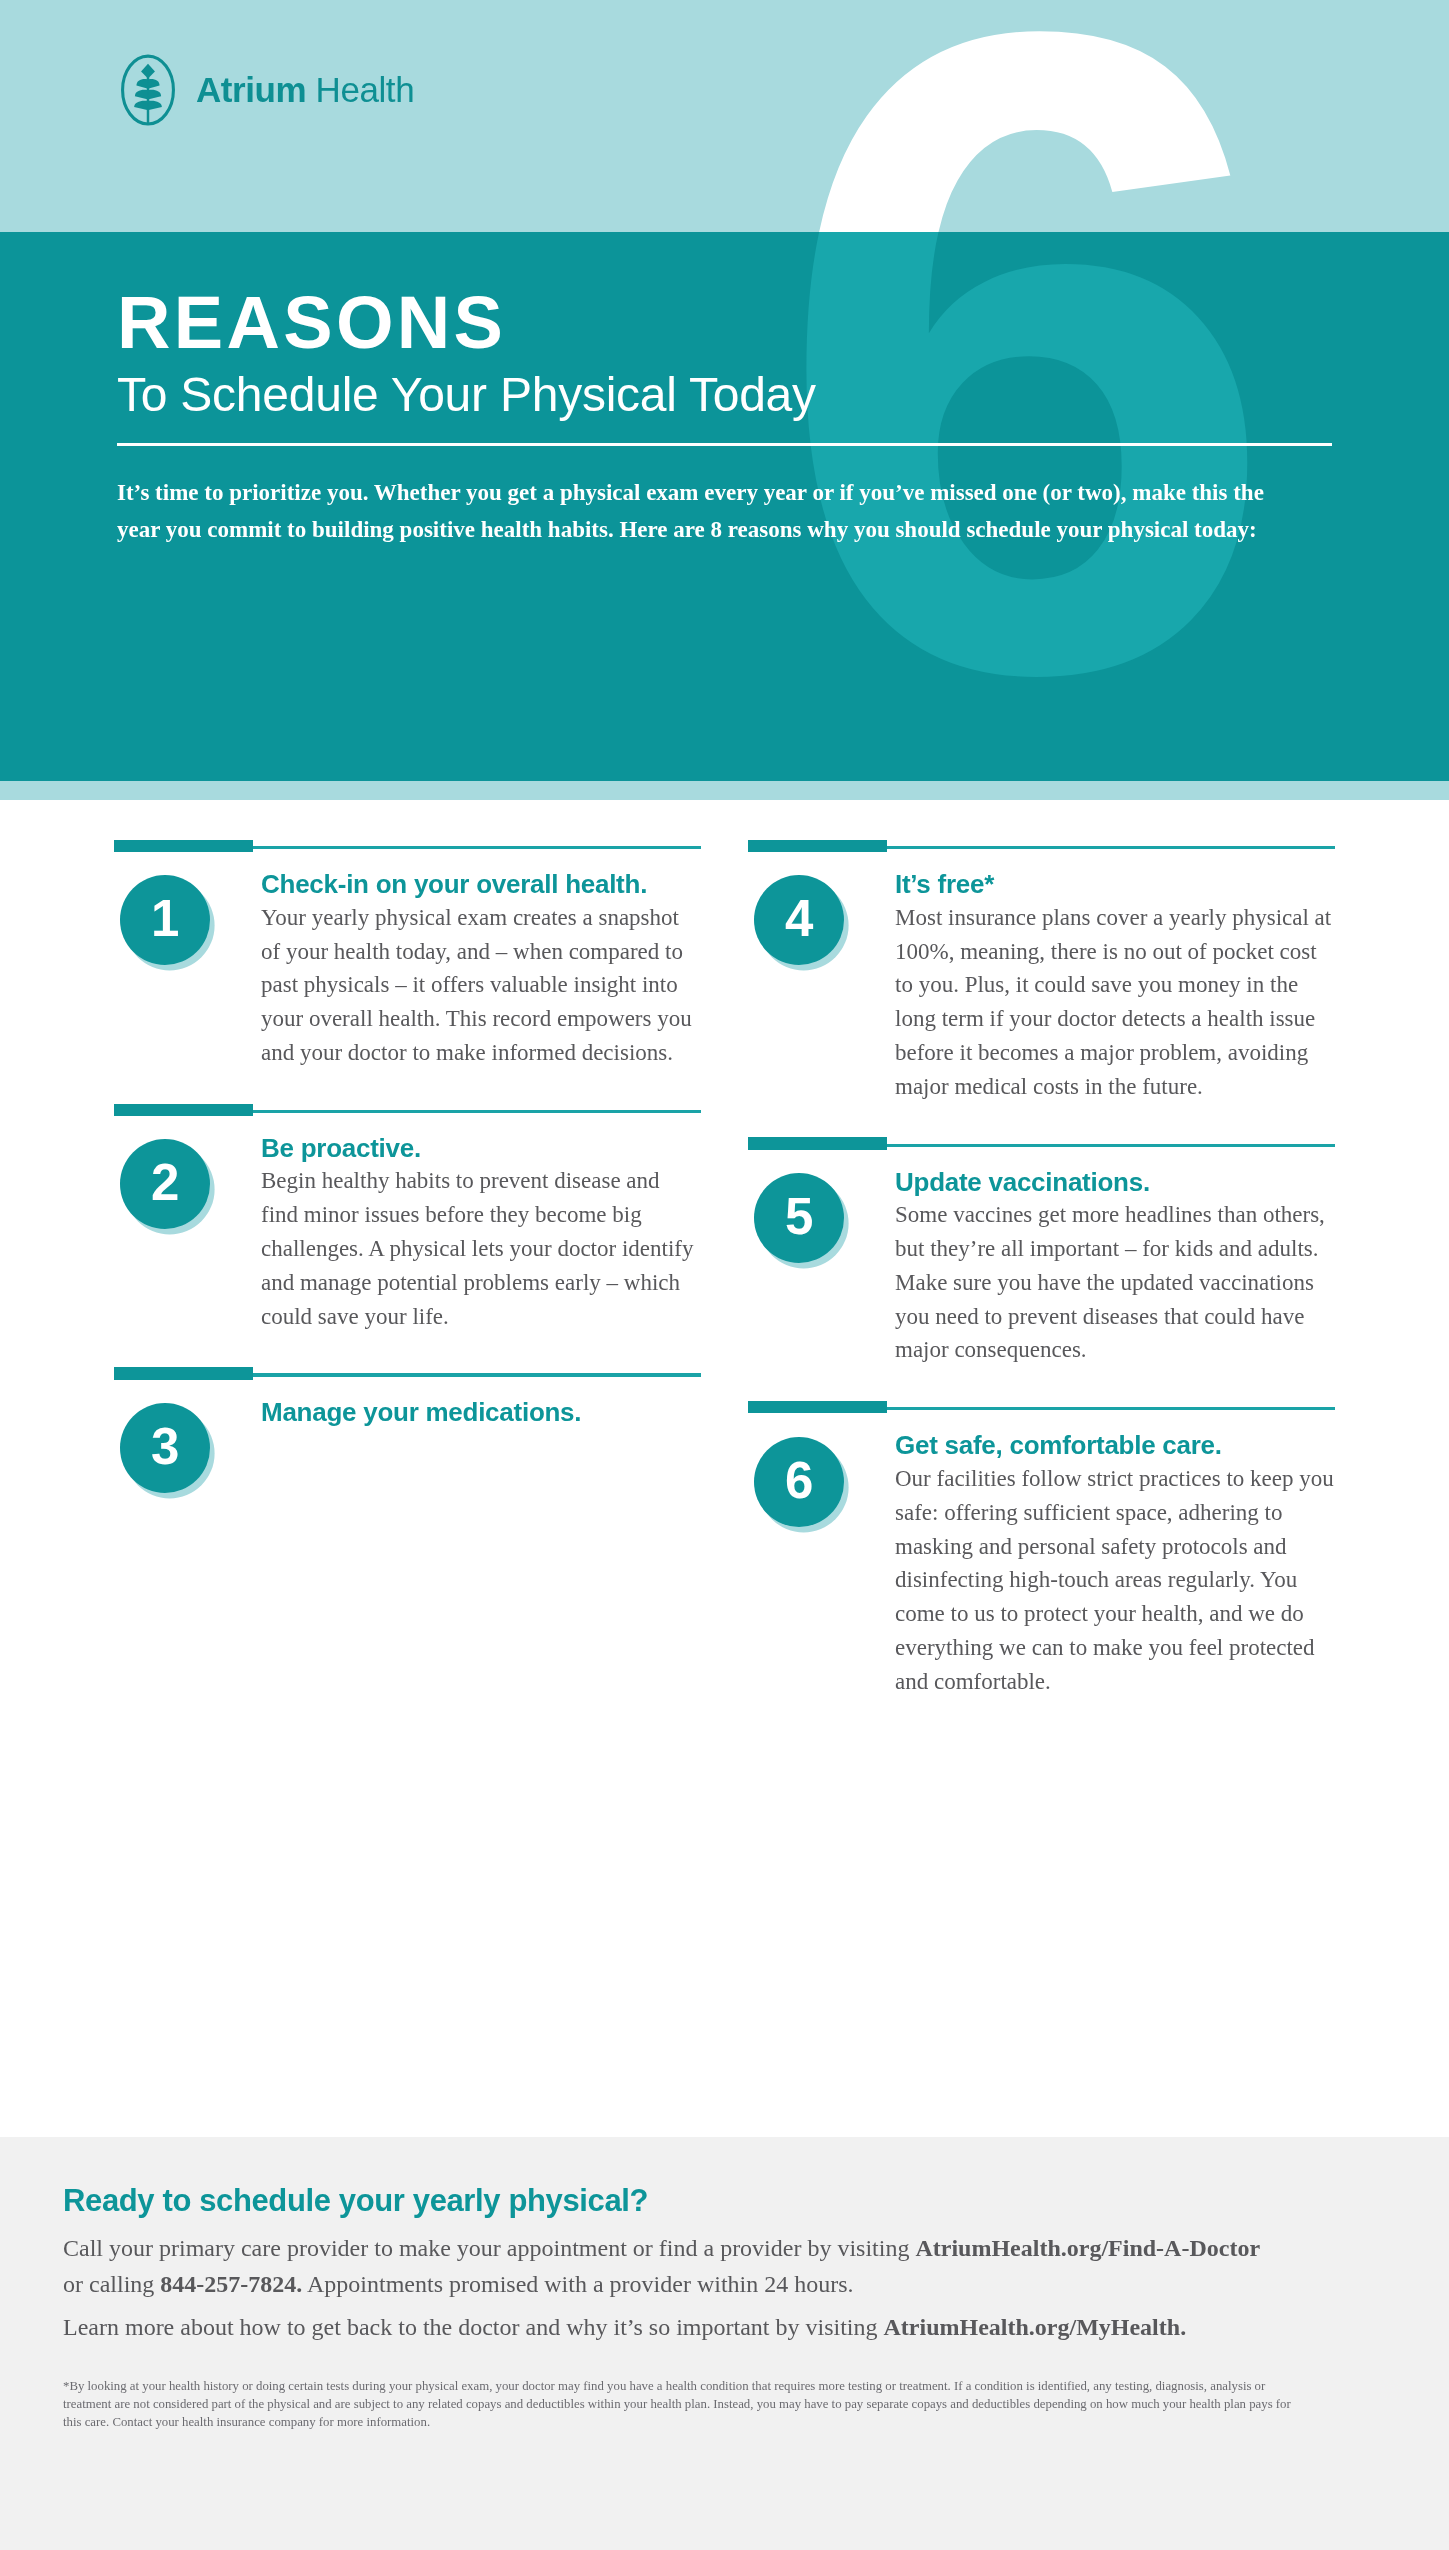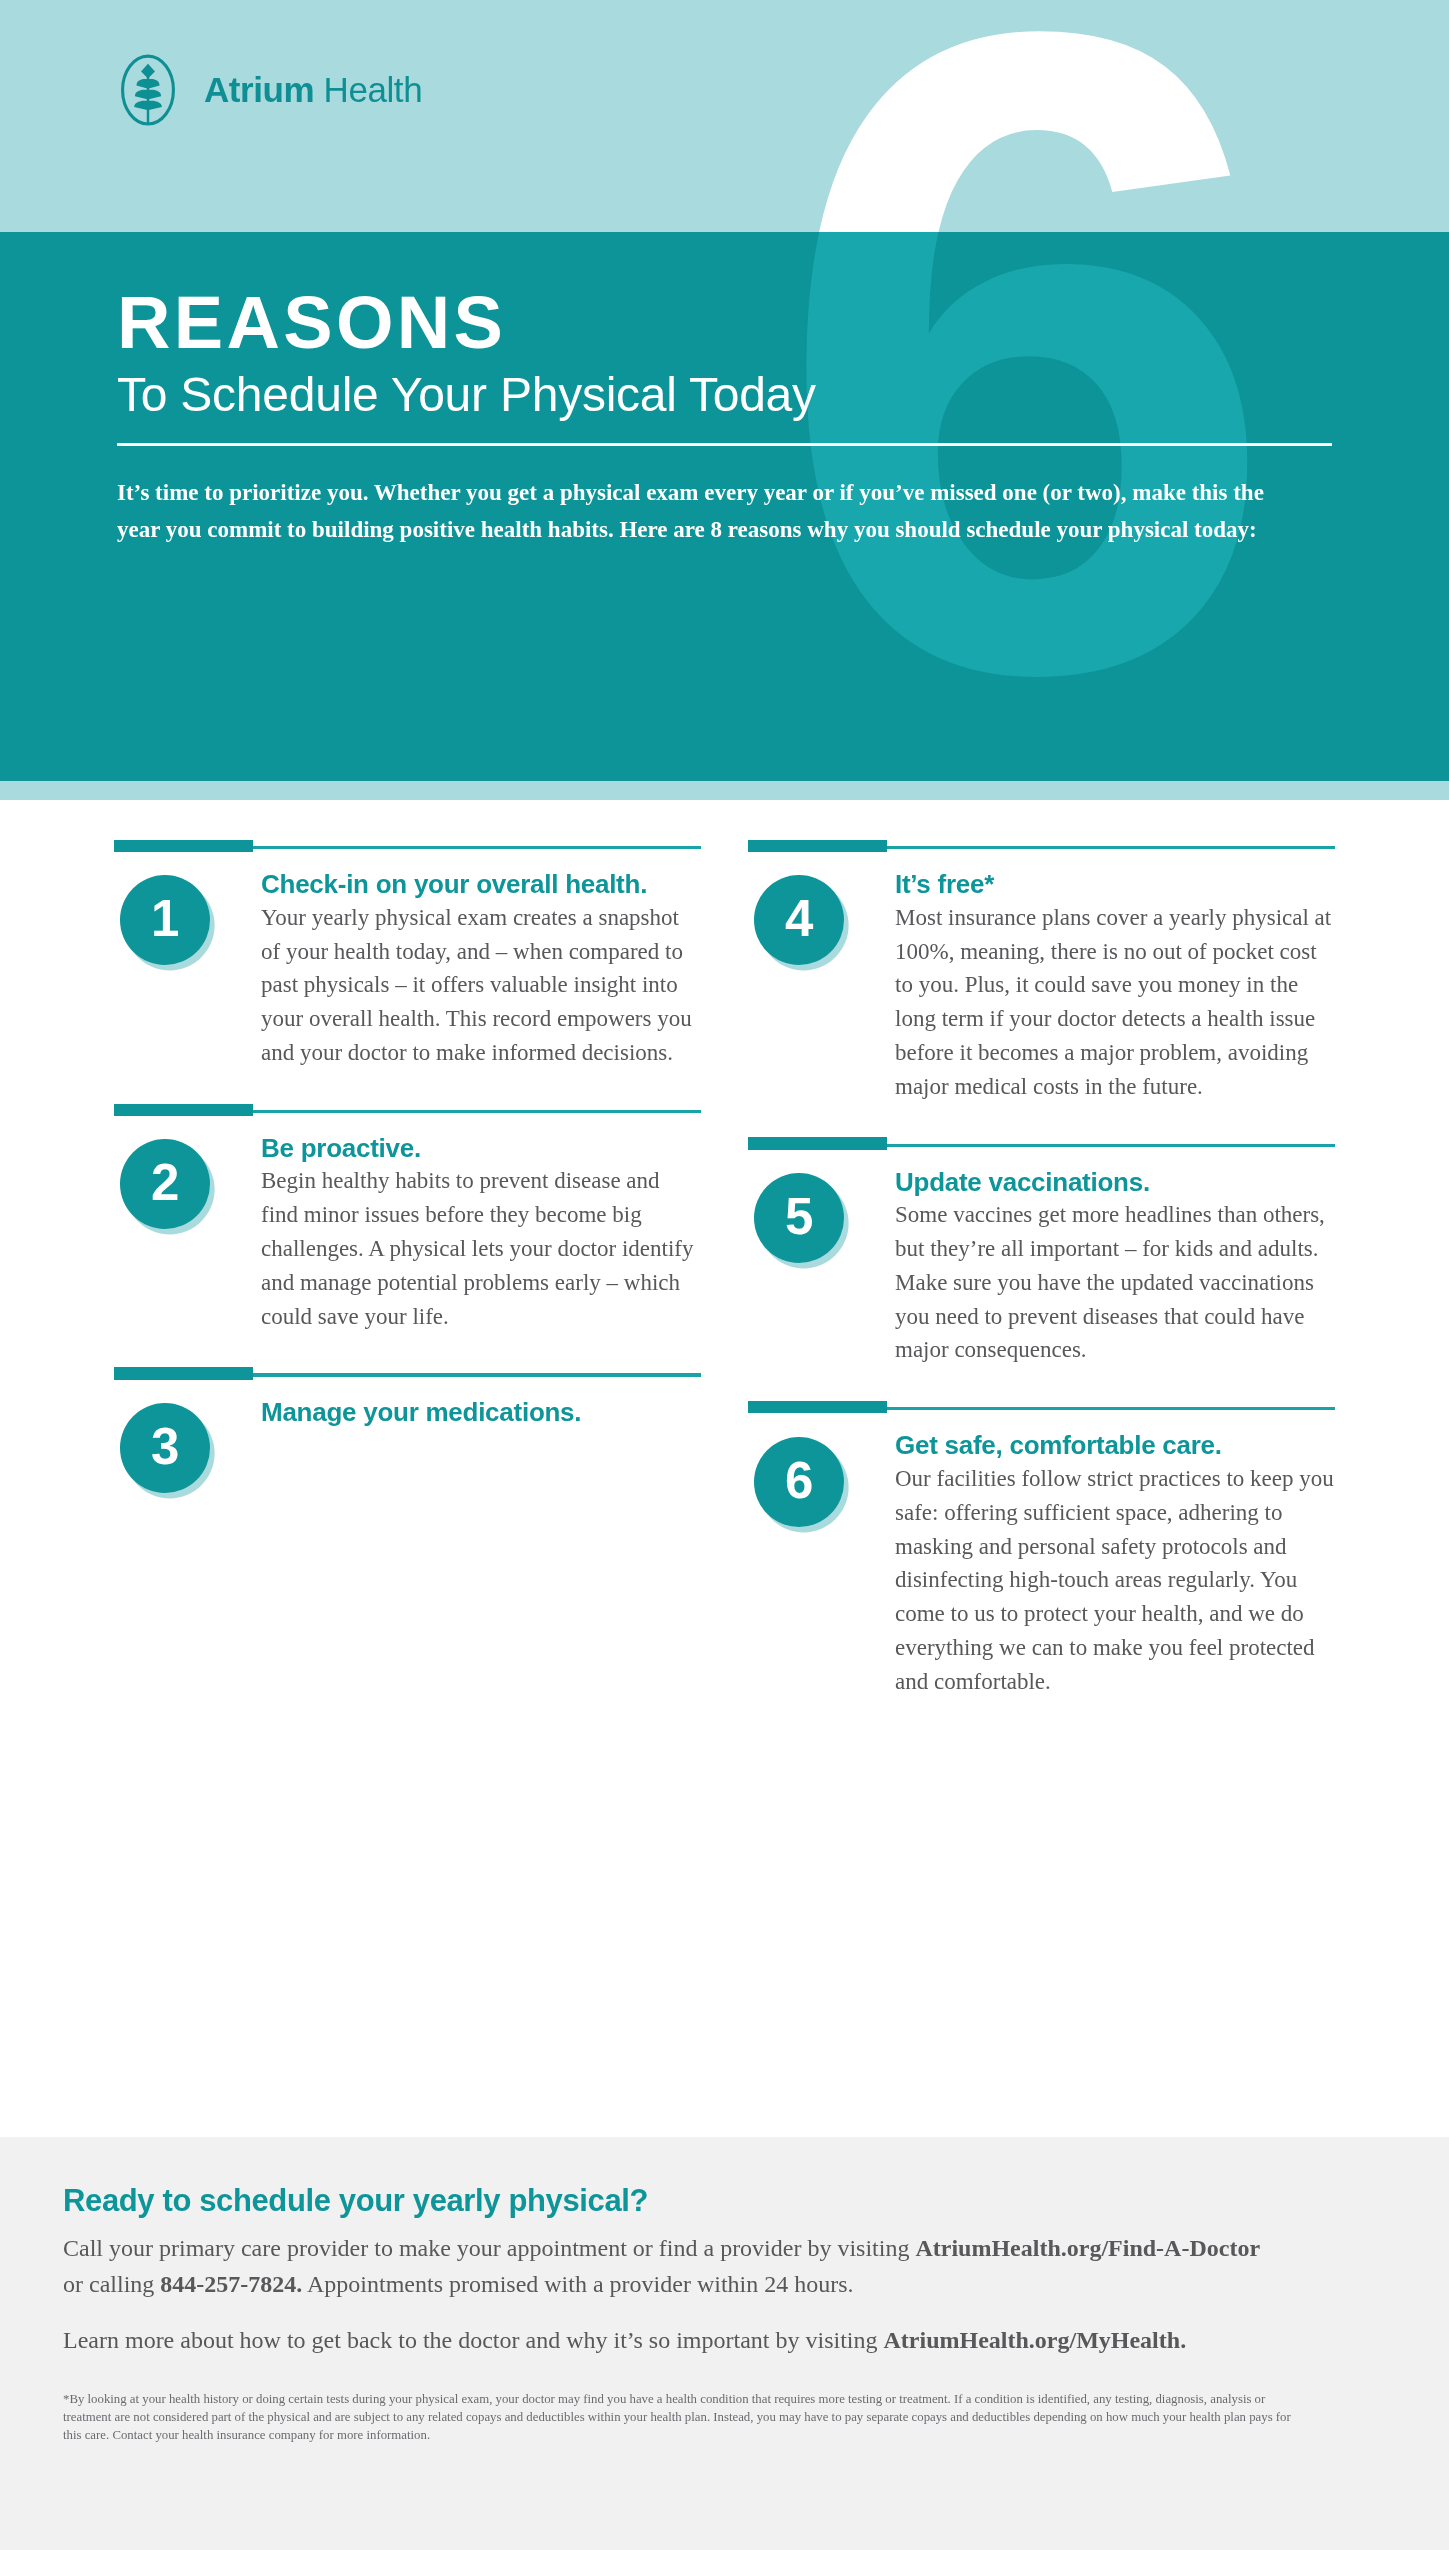--- a/index.html
+++ b/index.html
@@ -60,21 +60,21 @@
   }
   .six-bottom {
     color: #18a7ac;
     clip-path: inset(325px 0 0 0);
   }
 
   
   .logo-row {
     position: absolute;
     left: 117px; top: 53px;
-    display: flex; align-items: center; gap: 25px;
+    display: flex; align-items: center; gap: 17px;
     z-index: 5;
   }
   .logo-mark { width: 62px; height: 74px; display: block; }
   .logo-text {
     font-size: 35px;
     letter-spacing: -0.012em;
     color: #0e8f93;
     white-space: nowrap;
   }
   .logo-text .b { font-weight: 700; }
@@ -191,21 +191,21 @@
   }
   .footer-p {
     font-family: "Liberation Serif", serif;
     font-size: 24px;
     line-height: 1.5;
     color: #58585b;
     margin-top: 10.8px;
     max-width: 1221px;
   }
   .footer-p b { font-weight: 700; color: #58585b; }
-  .footer-p2 { margin-top: 20px; }
+  .footer-p2 { margin-top: 7px; }
   .disclaimer {
     margin-top: 32px;
     font-family: "Liberation Serif", serif;
     font-size: 12.8px;
     line-height: 1.42;
     color: #6b6b70;
     max-width: 1237px;
   }
 </style>
 </head>

